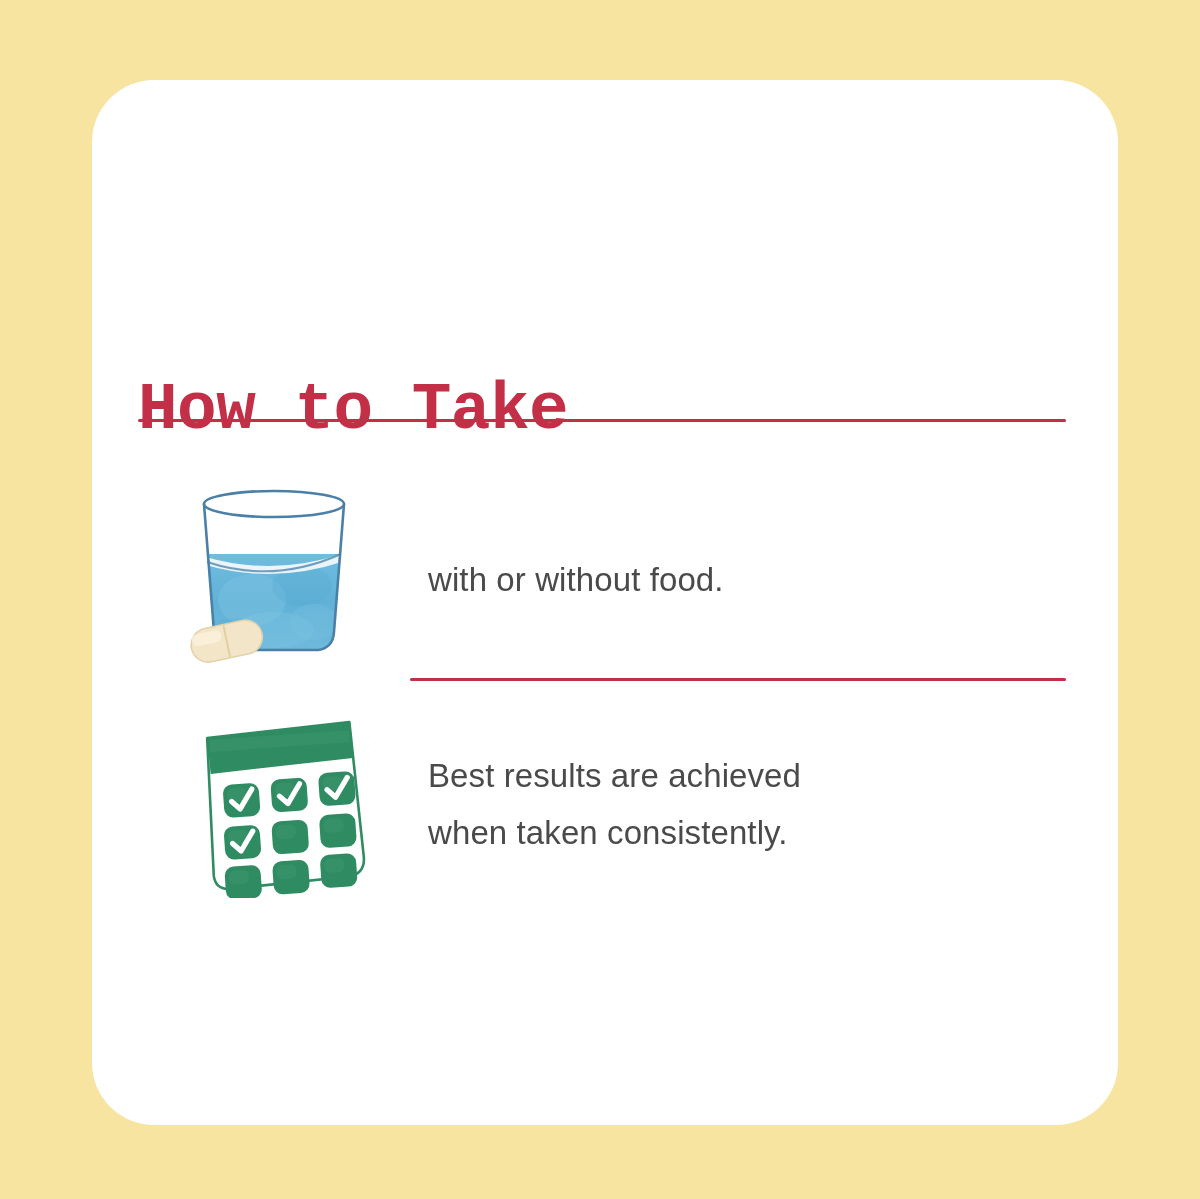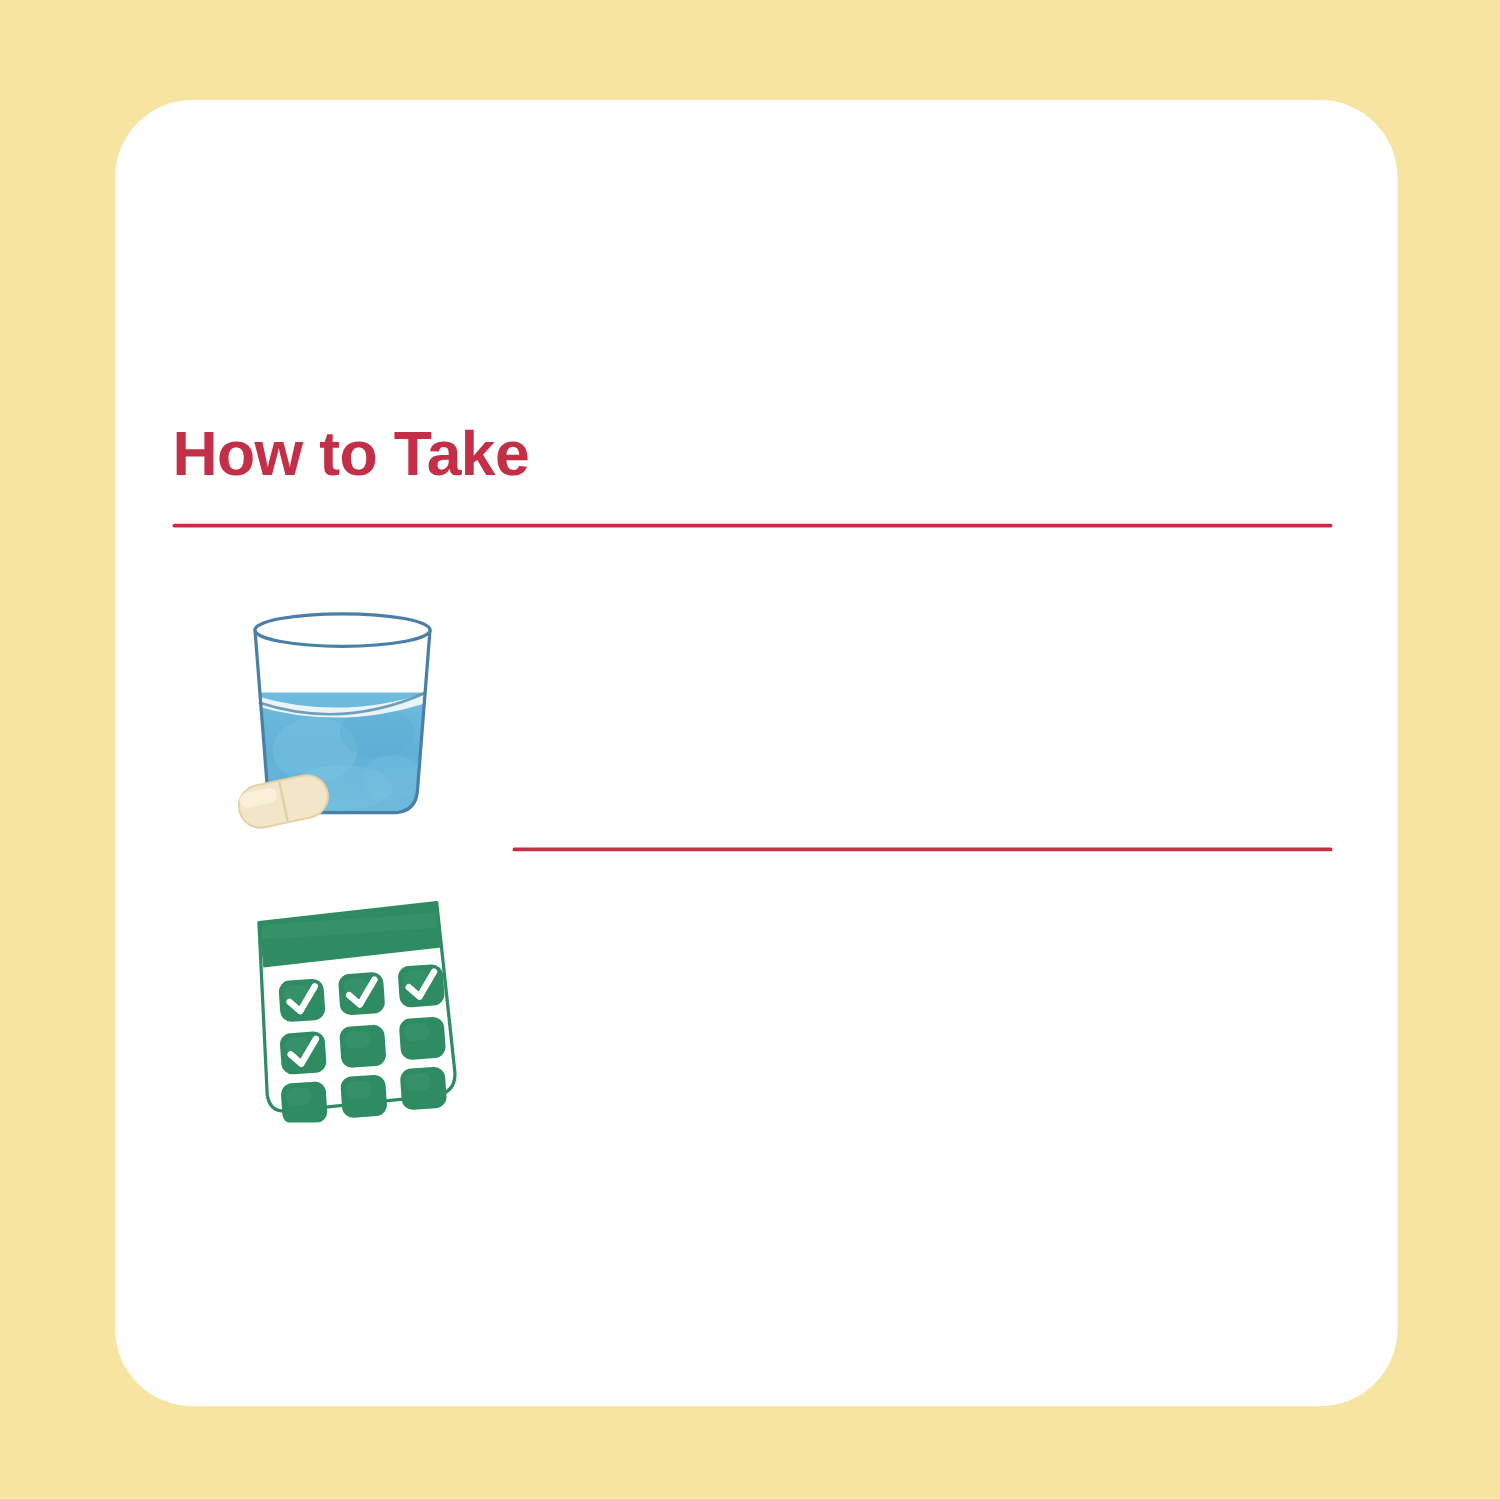--- a/index.html
+++ b/index.html
@@ -29,24 +29,24 @@
     width: 1026px;
     height: 1045px;
     background: #ffffff;
     border-radius: 62px;
   }
 
   
   .heading {
     position: absolute;
     left: 46px;   
-    top: 224px;   
-    font-family: Liberation Sans, sans-serif;
+    top: 254px;   
+    font-family: Liberation Mono, monospace;
     font-weight: bold;
-    font-size: 50px;
+    font-size: 66px;
     line-height: 1.0;
     color: #c42f48;
     letter-spacing: -0.5px;
     white-space: nowrap;
   }
 
   .rule-top {
     position: absolute;
     left: 46px;    
     top: 339px;    
@@ -152,20 +152,21 @@
             <g transform="translate(14,150) rotate(-12)">
               <rect x="0" y="0" width="72" height="34" rx="17" fill="#F3E6C8" stroke="#E3D2A8" stroke-width="1.6"></rect>
               <path d="M36 1 L36 33" stroke="#E0CE9F" stroke-width="1.8"></path>
               <rect x="2" y="4" width="30" height="12" rx="6" fill="#FBF3DF" opacity="0.8"></rect>
             </g>
           </svg>
         </div>
       </div>
 
       <div class="row-text">
+        <span class="ln">with or without food.</span>
       </div>
     </div>
 
     <div class="rule-mid"></div>
 
     <div class="row row-2">
 
       <div class="art">
         <div class="cal-wrap">
           <svg width="185" height="185" viewBox="0 0 185 185" aria-hidden="true">
@@ -207,16 +208,20 @@
                 <path d="M42 85 L50 93 L63 74"></path>
                 <path d="M90 83 L98 91 L111 72"></path>
                 <path d="M138 80 L146 88 L159 69"></path>
                 <path d="M40 127 L48 135 L61 116"></path>
               </g>
             </g>
           </svg>
         </div>
       </div>
 
+      <div class="row-text">
+        <span class="ln">Best results are achieved</span>
+        <span class="ln">when taken consistently.</span>
+      </div>
     </div>
 
   </div>
 </div>
 
 </body></html>

